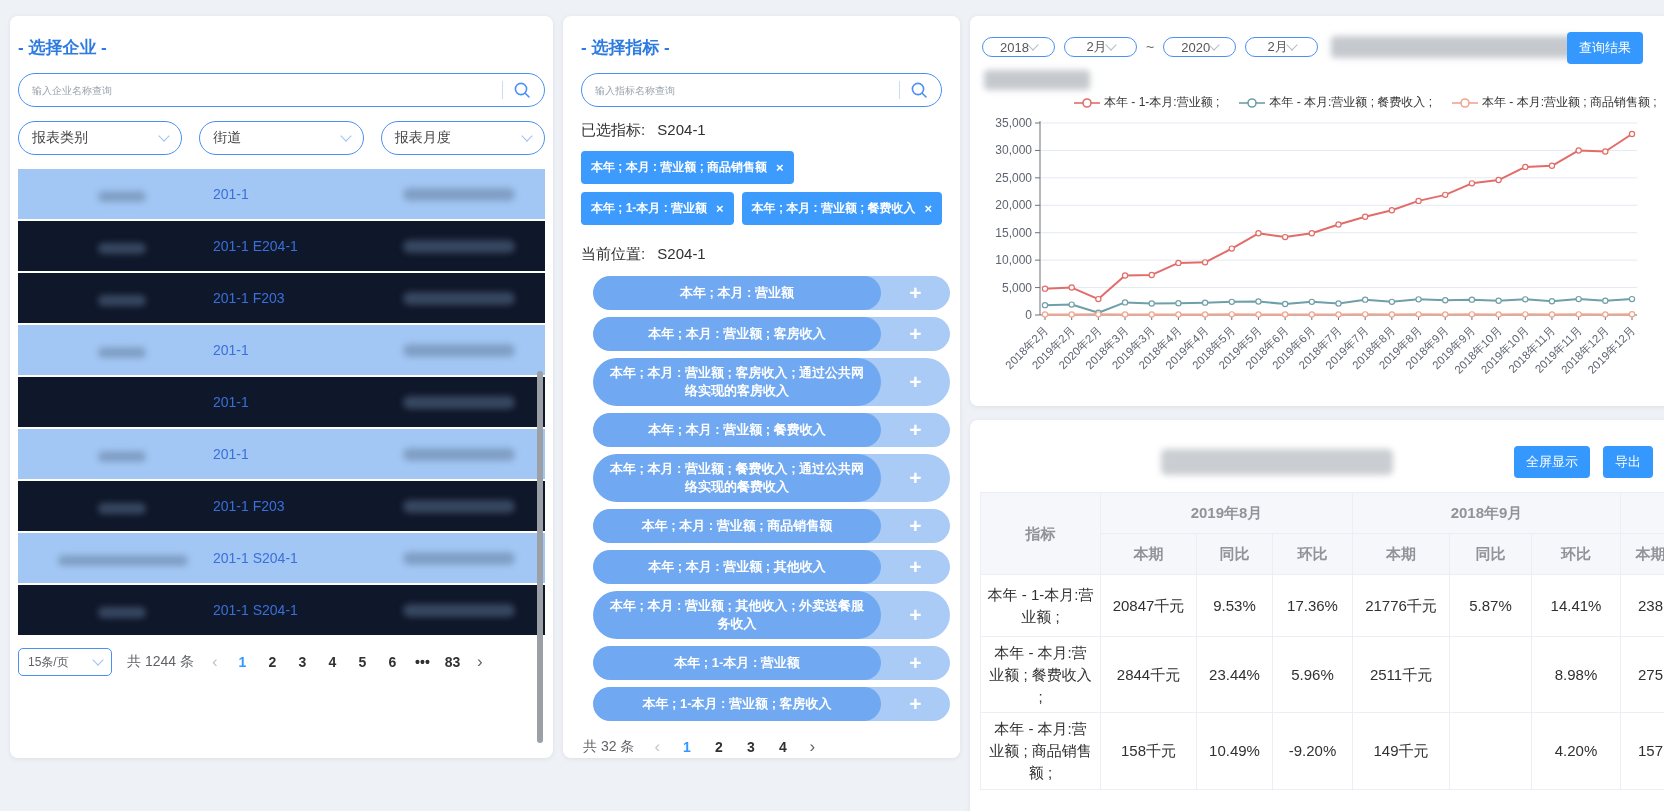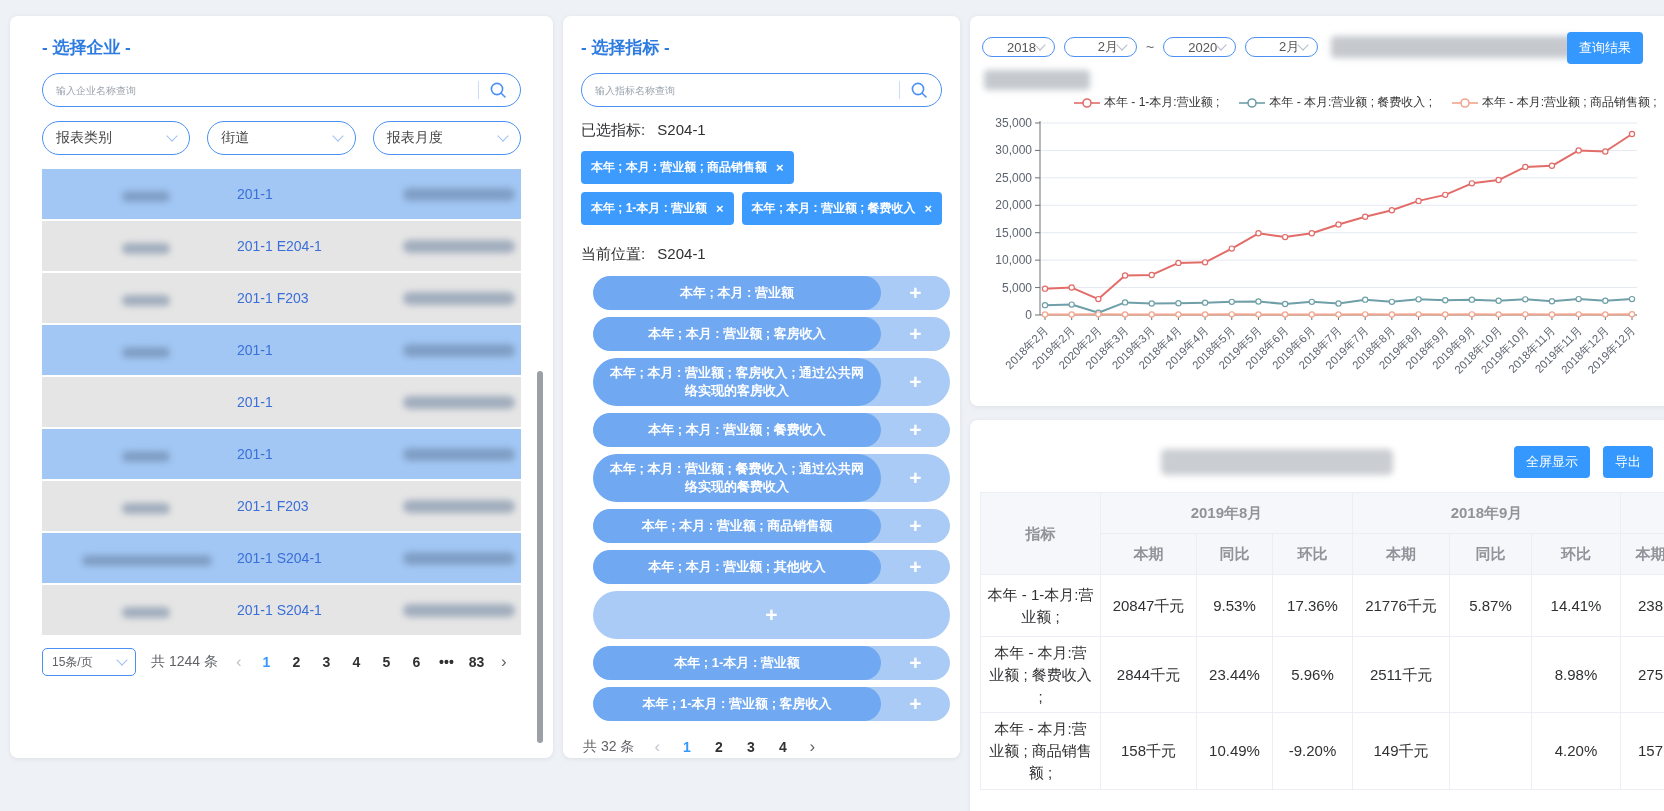--- a/index.html
+++ b/index.html
@@ -1,20 +1,20 @@
 <!DOCTYPE html>
 <html><head>
 <meta charset="utf-8">
 <style>
 *{margin:0;padding:0;box-sizing:border-box}
 html,body{background:#eef1f5}
 body{font-family:"Liberation Sans","DejaVu Sans",sans-serif}
 .stage{position:relative;width:1664px;height:811px;overflow:hidden;background:#eef1f5}
 .card{position:absolute;background:#fff;border-radius:8px;box-shadow:0 1px 4px rgba(120,130,150,.15)}
-.card-left{left:10px;top:16px;width:543px;height:742px;padding:14px 32px 0}
+.card-left{left:10px;top:16px;width:543px;height:742px;padding:14px 8px 0}
 .card-mid{left:563px;top:16px;width:397px;height:742px;padding:14px 18px 0}
 .card-chart{left:970px;top:16px;width:710px;height:390px;padding:12px 0 0 12px}
 .card-table{left:970px;top:420px;width:710px;height:400px;padding:12px 0 0 10px}
 
 .panel-title{color:#2d7be0;font-size:17px;font-weight:bold;margin:6px 0 14px}
 .search-box{display:flex;align-items:center;height:34px;border:1px solid #4a90f5;border-radius:17px;padding:0 13px;margin-bottom:14px;background:#fff}
 .search-box input{flex:1;border:none;outline:none;font-size:10px;color:#14532d;background:transparent}
 .search-box input::placeholder{color:#9aa3ad}
 .search-sep{width:1px;height:18px;background:#c9ddf8;margin:0 10px;flex:none}
 .search-ico{flex:none;display:flex}
@@ -24,21 +24,21 @@
 .chev{width:8px;height:8px;border-right:1.6px solid #9fc0f1;border-bottom:1.6px solid #9fc0f1;transform:rotate(45deg);margin-top:-4px;flex:none}
 .chev.gray{border-color:#b3bcc9}
 
 .etable{position:relative}
 .ehead{display:flex;height:30px;background:#5e9cf1;color:#fff;font-weight:bold;font-size:14px;align-items:center}
 .c1{width:195px;text-align:center}
 .c2{width:160px;text-align:left}
 .c3{flex:1;text-align:center}
 .erow{display:flex;align-items:center;height:50px;margin-top:2px;cursor:pointer}
 .erow.dark{background:#a2c7f4}
-.erow.light{background:#e5e5e5}
+.erow.light{background:#0f172a}
 .blob{background:rgba(96,120,152,.5);filter:blur(3px);border-radius:7px}
 .co-wrap{width:195px;padding-left:28px}
 .b1{width:152px;height:13px}
 .b2{width:48px;height:11px;margin:5px 0 0 52px}
 .report{color:#3a6fd9;font-size:14px}
 .loc{flex:1;display:flex;justify-content:center}
 .b3{width:112px;height:13px}
 .scroll-thumb{position:absolute;right:10px;top:355px;width:6px;height:372px;background:#9aa0a6;border-radius:3px;cursor:grab}
 
 .pager{display:flex;align-items:center;gap:9px;margin-top:13px;font-size:13px;color:#606266}
@@ -56,21 +56,21 @@
 .tag-x{cursor:pointer;font-size:13px;line-height:1}
 .ind-list{display:flex;flex-direction:column;gap:7px;margin:12px 0 0 12px;width:357px}
 .ind-row{position:relative;background:#a9cbf5;border-radius:18px;min-height:34px;display:flex;overflow:hidden}
 .ind-row.tall{min-height:48px;border-radius:24px}
 .ind-main{width:288px;background:#70a9f1;border-radius:18px;color:#fff;font-size:13px;font-weight:bold;display:flex;align-items:center;justify-content:center;text-align:center;padding:4px 16px;flex:none}
 .ind-row.tall .ind-main{border-radius:24px}
 .ind-plus{flex:1;display:flex;align-items:center;justify-content:center;color:#fff;font-size:21px;font-weight:bold;cursor:pointer}
 .mid-pager{display:flex;gap:11px;align-items:center;font-size:13px;color:#606266;margin:16px 0 0 2px}
 
 .query-row{display:flex;align-items:center;gap:9px;position:relative;height:30px;margin-top:4px}
-.mini-select{display:flex;align-items:center;justify-content:flex-end;width:73px;height:20px;border:1px solid #4a90f5;border-radius:15px;padding:0 10px;font-size:13px;color:#555;cursor:pointer;background:#fff}
+.mini-select{display:flex;align-items:center;justify-content:center;width:73px;height:20px;border:1px solid #4a90f5;border-radius:15px;padding:0 10px;font-size:13px;color:#555;cursor:pointer;background:#fff}
 .tilde{color:#666;font-size:14px}
 .blur-bar{height:22px;background:rgba(150,156,165,.55);filter:blur(3px);border-radius:4px}
 .bar-a{width:252px;margin-left:4px}
 .bar-b{width:106px;height:20px;margin:8px 0 0 2px}
 .btn{background:#3598fe;color:#fff;border:none;border-radius:4px;font-size:13px;padding:7px 12px;cursor:pointer;font-family:Liberation Sans, sans-serif}
 .query-btn{position:absolute;right:37px;top:0}
 
 #chart-legend{display:flex;gap:20px;justify-content:flex-start;margin:4px 0 0 92px;font-size:12px;color:#333}
 .legend-item{display:flex;align-items:center;gap:4px;cursor:pointer}
 
@@ -266,20 +266,21 @@
       </div>
       <div class="ind-row">
         <span class="ind-main">本年 ; 本月 : 营业额 ; 商品销售额</span>
         <span class="ind-plus">+</span>
       </div>
       <div class="ind-row">
         <span class="ind-main">本年 ; 本月 : 营业额 ; 其他收入</span>
         <span class="ind-plus">+</span>
       </div>
       <div class="ind-row tall">
+        <span class="ind-main">本年 ; 本月 : 营业额 ; 其他收入 ; 外卖送餐服务收入</span>
         <span class="ind-plus">+</span>
       </div>
       <div class="ind-row">
         <span class="ind-main">本年 ; 1-本月 : 营业额</span>
         <span class="ind-plus">+</span>
       </div>
       <div class="ind-row">
         <span class="ind-main">本年 ; 1-本月 : 营业额 ; 客房收入</span>
         <span class="ind-plus">+</span>
       </div>

